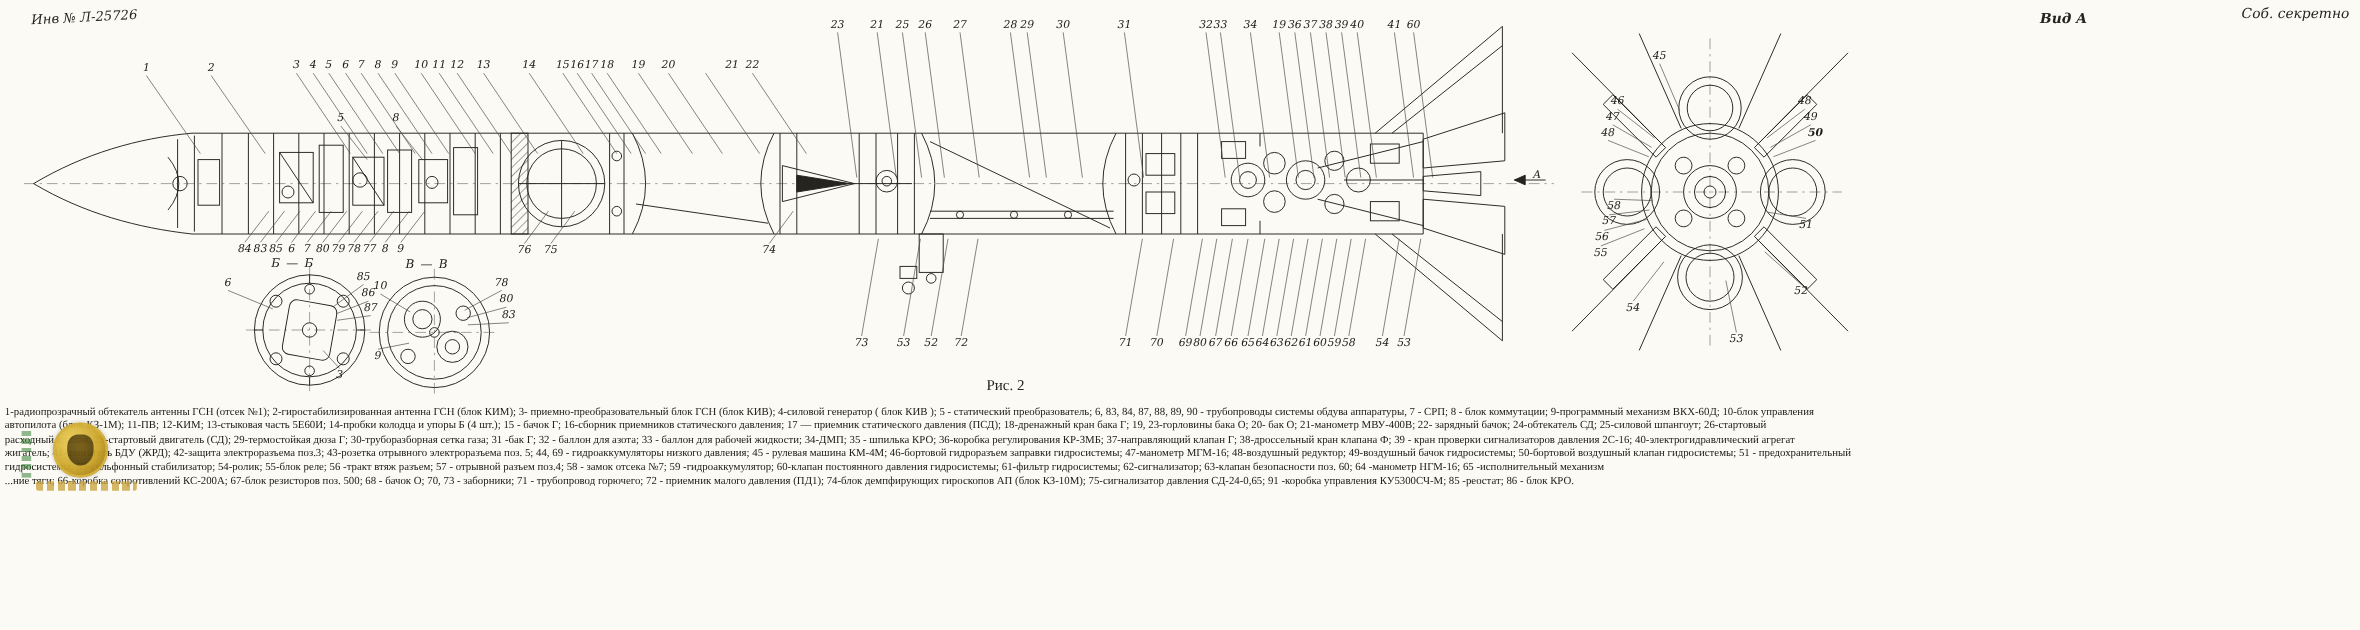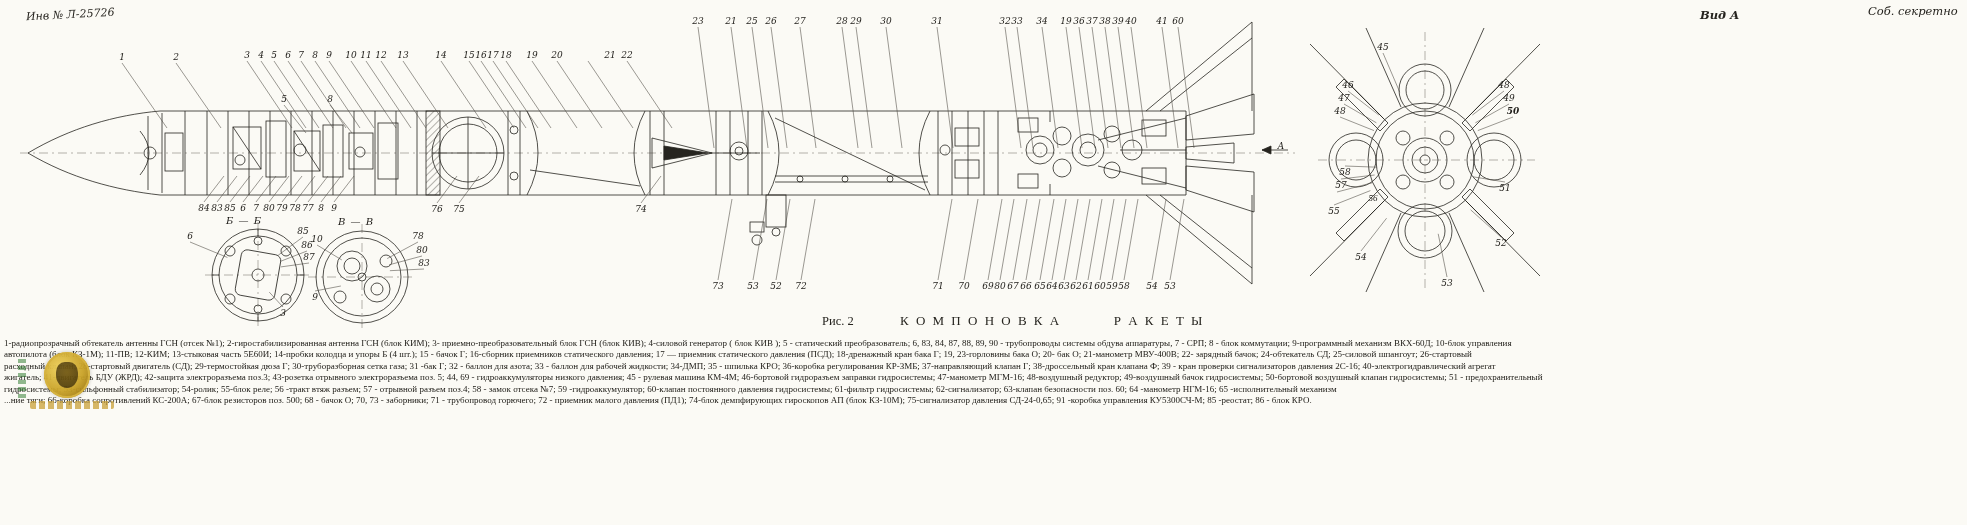--- a/index.html
+++ b/index.html
@@ -431,30 +431,29 @@
       <span class="co" style="left: 1281px; top: 146px;">А</span>
       <span class="co" style="left: 1383px; top: 47px;">45</span>
       <span class="co" style="left: 1348px; top: 85px;">46</span>
       <span class="co" style="left: 1344px; top: 98px;">47</span>
       <span class="co" style="left: 1340px; top: 111px;">48</span>
       <span class="co" style="left: 1504px; top: 85px;">48</span>
       <span class="co" style="left: 1509px; top: 98px;">49</span>
       <span class="co" style="left: 1513px; top: 111px; font-weight: bold;">50</span>
       <span class="co" style="left: 1345px; top: 172px;">58</span>
       <span class="co" style="left: 1341px; top: 185px;">57</span>
-      <span class="co" style="left: 1373px; top: 198px; font-family: Liberation Serif, serif;">56</span>
+      <span class="co" style="left: 1335px; top: 198px;">56</span>
       <span class="co" style="left: 1334px; top: 211px;">55</span>
       <span class="co" style="left: 1505px; top: 188px;">51</span>
       <span class="co" style="left: 1501px; top: 243px;">52</span>
       <span class="co" style="left: 1447px; top: 283px;">53</span>
       <span class="co" style="left: 1361px; top: 257px;">54</span>
     </div>
 
   <div class="figlab">Рис. 2</div>
-  <div class="title">К О М П О Н О В К А          Р А К Е Т Ы</div>
 
   <div class="legend" id="legend">
       <div class="legend-line">1-радиопрозрачный обтекатель антенны ГСН (отсек №1); 2-гиростабилизированная антенна ГСН (блок КИМ); 3- приемно-преобразовательный блок ГСН (блок КИВ); 4-силовой генератор ( блок КИВ ); 5 - статический преобразователь; 6, 83, 84, 87, 88, 89, 90 - трубопроводы системы обдува аппаратуры, 7 - СРП; 8 - блок коммутации; 9-программный механизм ВКХ-60Д; 10-блок управления</div>
       <div class="legend-line">автопилота (блок КЗ-1М); 11-ПВ; 12-КИМ; 13-стыковая часть 5Е60И; 14-пробки колодца и упоры Б (4 шт.); 15 - бачок Г; 16-сборник приемников статического давления; 17 — приемник статического давления (ПСД); 18-дренажный кран бака Г; 19, 23-горловины бака О; 20- бак О; 21-манометр МВУ-400В; 22- зарядный бачок; 24-обтекатель СД; 25-силовой шпангоут; 26-стартовый</div>
       <div class="legend-line">расходный клапан; 28-стартовый двигатель (СД); 29-термостойкая дюза Г; 30-труборазборная сетка газа; 31 -бак Г; 32 - баллон для азота; 33 - баллон для рабочей жидкости; 34-ДМП; 35 - шпилька КРО; 36-коробка регулирования КР-ЗМБ; 37-направляющий клапан Г; 38-дроссельный кран клапана Ф; 39 - кран проверки сигнализаторов давления 2С-16; 40-электрогидравлический агрегат</div>
       <div class="legend-line">жигатель; 41-двигатель БДУ (ЖРД); 42-защита электроразъема поз.3; 43-розетка отрывного электроразъема поз. 5; 44, 69 - гидроаккумуляторы низкого давления; 45 - рулевая машина КМ-4М; 46-бортовой гидроразъем заправки гидросистемы; 47-манометр МГМ-16; 48-воздушный редуктор; 49-воздушный бачок гидросистемы; 50-бортовой воздушный клапан гидросистемы; 51 - предохранительный</div>
       <div class="legend-line">гидросистемы; 53-сильфонный стабилизатор; 54-ролик; 55-блок реле; 56 -тракт втяж разъем; 57 - отрывной разъем поз.4; 58 - замок отсека №7; 59 -гидроаккумулятор; 60-клапан постоянного давления гидросистемы; 61-фильтр гидросистемы; 62-сигнализатор; 63-клапан безопасности поз. 60; 64 -манометр НГМ-16; 65 -исполнительный механизм</div>
       <div class="legend-line">...ние тяги; 66-коробка сопротивлений КС-200А; 67-блок резисторов поз. 500; 68 - бачок О; 70, 73 - заборники; 71 - трубопровод горючего; 72 - приемник малого давления (ПД1); 74-блок демпфирующих гироскопов АП (блок КЗ-10М); 75-сигнализатор давления СД-24-0,65; 91 -коробка управления КУ5300СЧ-М; 85 -реостат; 86 - блок КРО.</div>
     </div>
 

